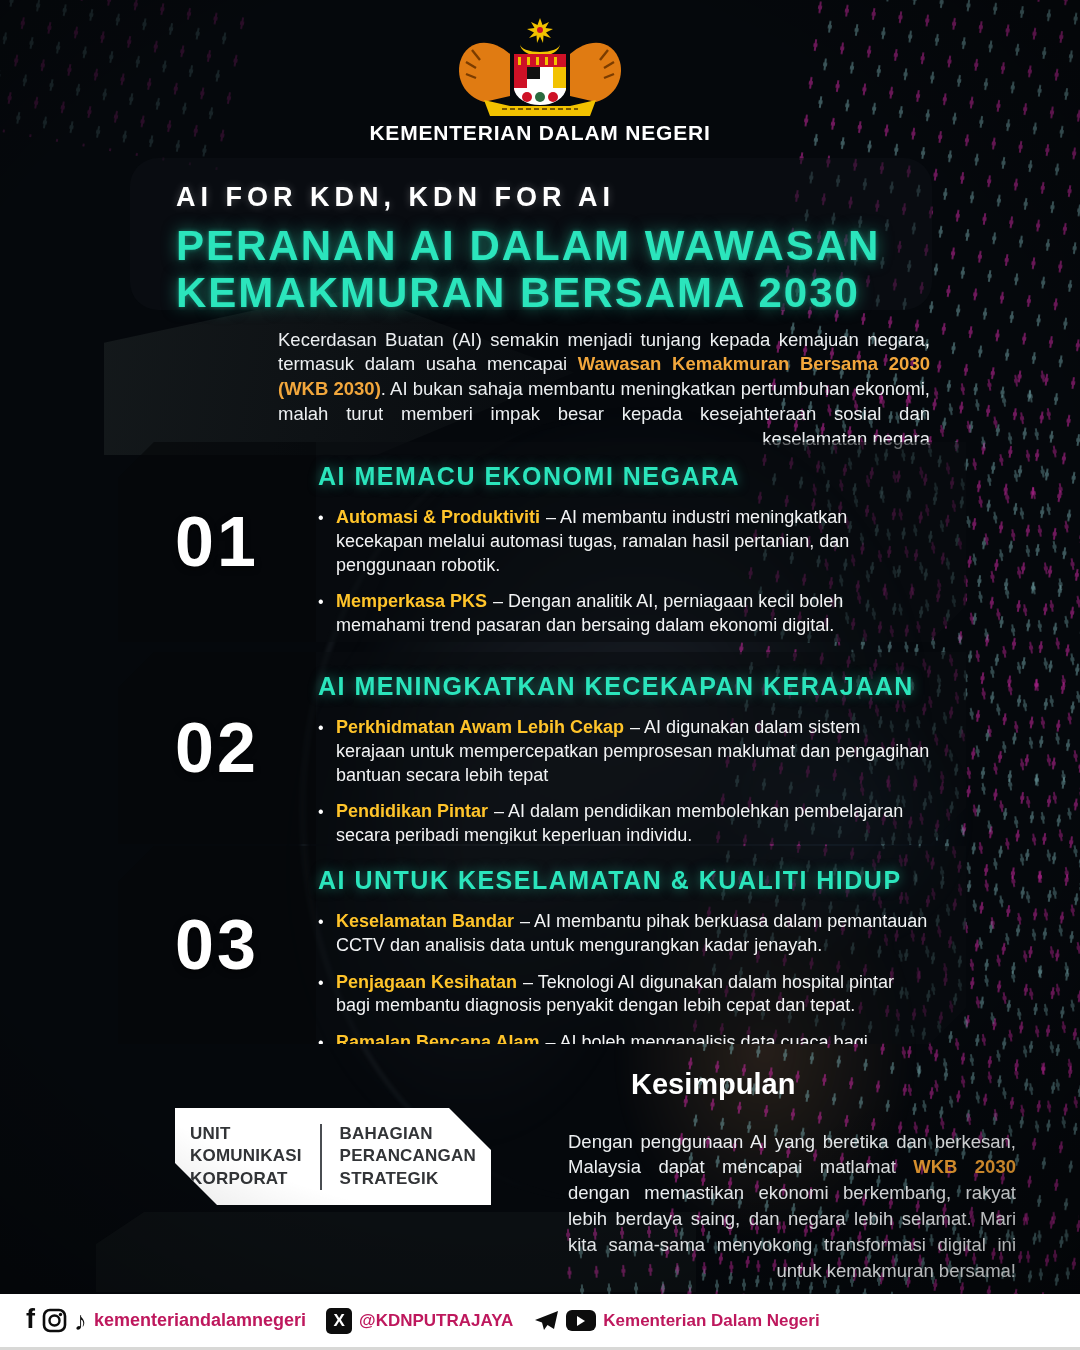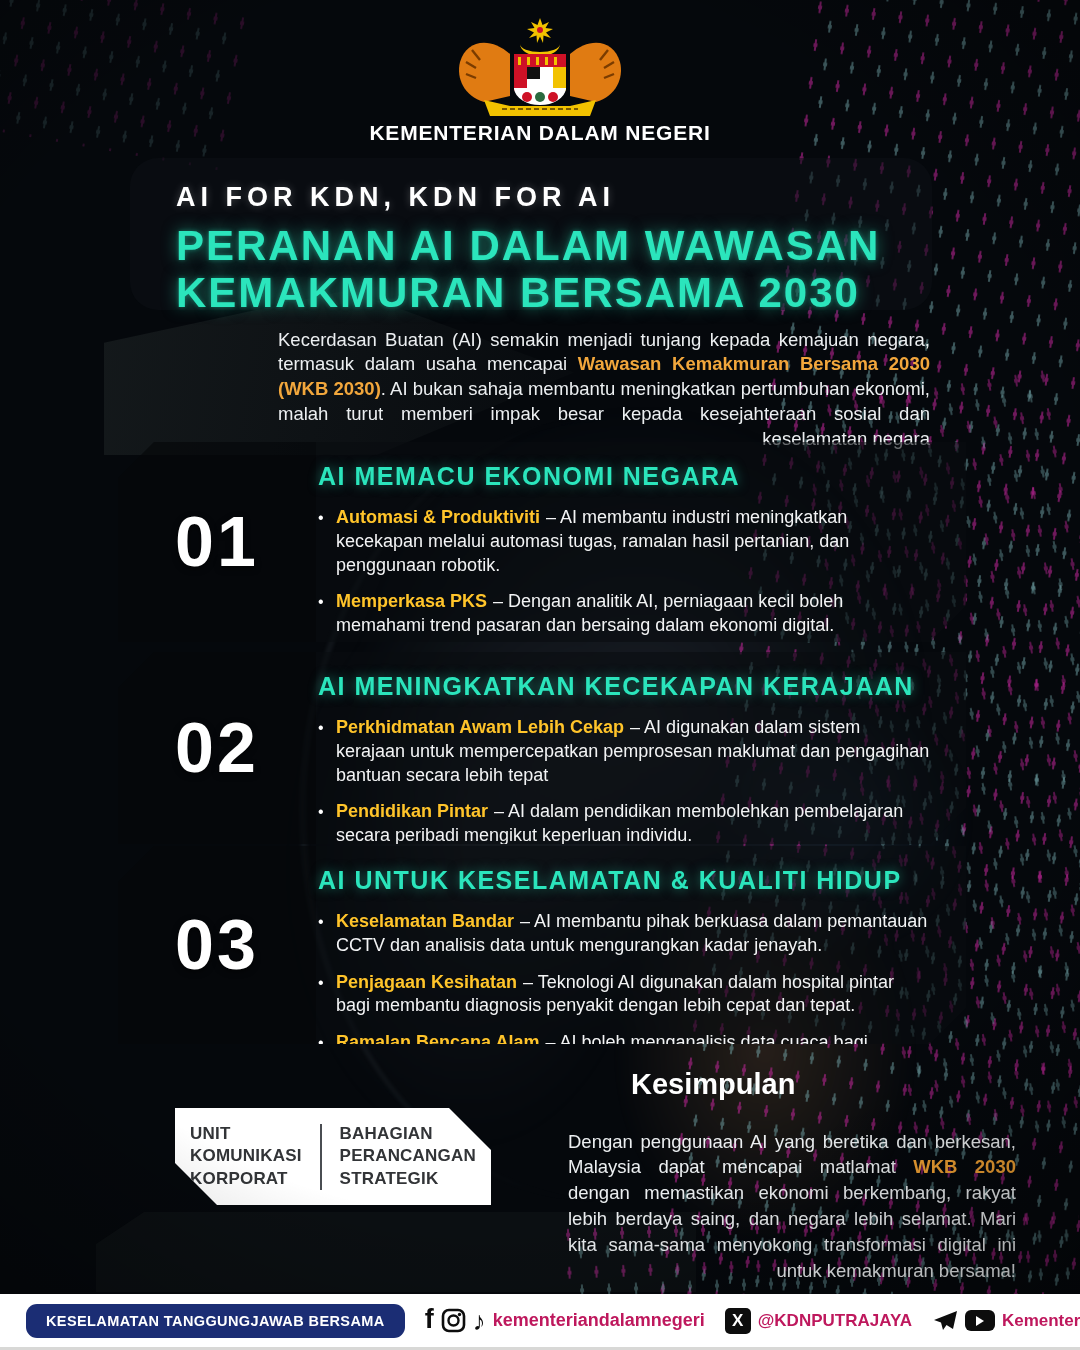--- a/index.html
+++ b/index.html
@@ -291,21 +291,20 @@
     <div class="credit-col">
       <div>BAHAGIAN</div>
       <div>PERANCANGAN</div>
       <div>STRATEGIK</div>
     </div>
   </div>
 
   <div class="vignette"></div>
 
   <div class="footer">
-    <div class="pill">KESELAMATAN TANGGUNGJAWAB BERSAMA</div>
 
     <div class="social-group">
       <span class="fb-glyph">f</span>
       <svg width="25" height="25" viewBox="0 0 25 25">
         <rect x="2" y="2" width="21" height="21" rx="6" fill="none" stroke="#0d0d0d" stroke-width="2.6"></rect>
         <circle cx="12.5" cy="12.5" r="5" fill="none" stroke="#0d0d0d" stroke-width="2.4"></circle>
         <circle cx="18.5" cy="6.5" r="1.7" fill="#0d0d0d"></circle>
       </svg>
       <span class="note-glyph">♪</span>
       <span class="handle">kementeriandalamnegeri</span>

